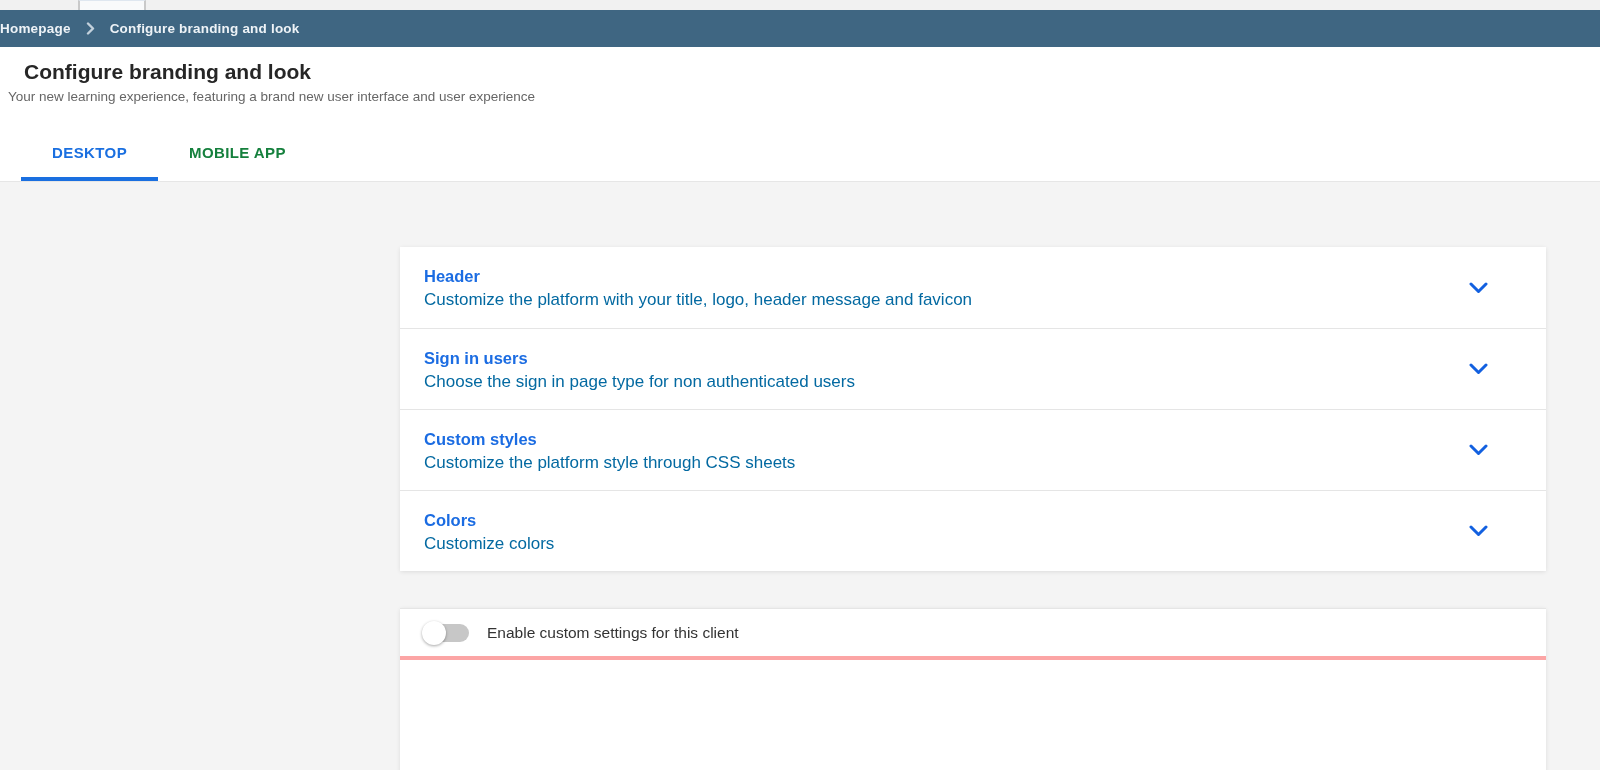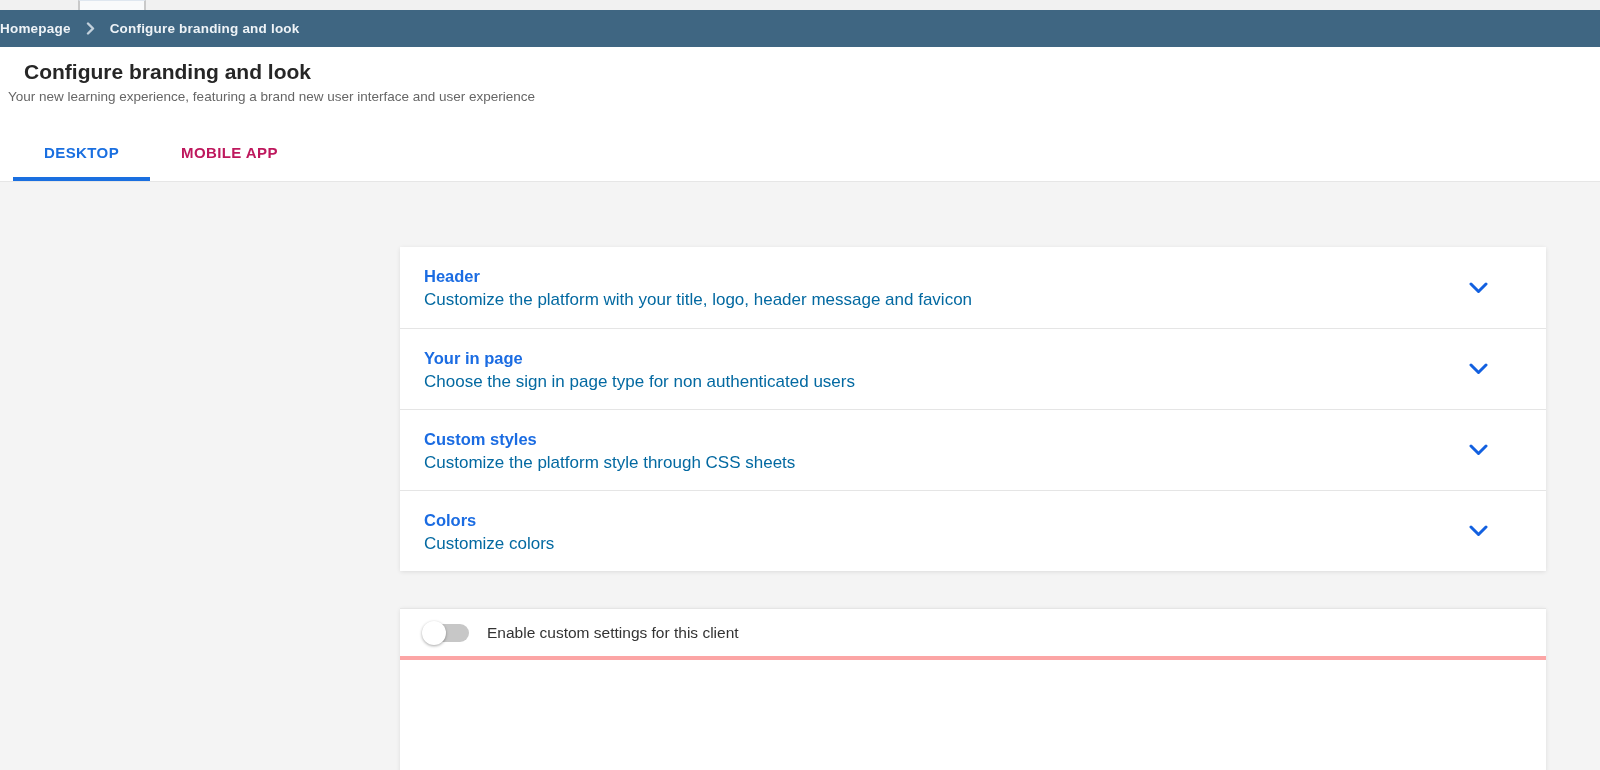--- a/index.html
+++ b/index.html
@@ -30,24 +30,24 @@
     cursor:pointer; white-space:nowrap;
   }
   .crumb-sep { display:inline-flex; margin:0 15px; align-items:center; }
 
   
   .page-header { position:absolute; top:47px; left:0; width:1600px; height:134px; background:#ffffff; }
   .page-title { position:absolute; left:24px; top:13px; font-size:21px; font-weight:bold; color:#262626; }
   .page-subtitle { position:absolute; left:8px; top:42px; font-size:13.5px; color:#666666; }
 
   
-  .tabs { position:absolute; top:128px; left:13px; display:flex; height:53px; }
+  .tabs { position:absolute; top:128px; left:21px; display:flex; height:53px; }
   .tab {
     height:53px; padding:0 31px; display:flex; align-items:center; justify-content:center;
-    font-size:15px; font-weight:bold; letter-spacing:.4px; color:#be185d; cursor:pointer;
+    font-size:15px; font-weight:bold; letter-spacing:.4px; color:#15803d; cursor:pointer;
     border-bottom:4px solid transparent;
   }
   .tab.active { color:#1a6fe0; border-bottom-color:#1a6fe0; }
 
   
   .content {
     position:absolute; top:181px; left:0; width:1600px; height:589px;
     background:#f4f4f4; border-top:1px solid #e6e6e6;
   }
   .card {
@@ -109,21 +109,21 @@
 
     <div class="section">
       <div class="sec-title">Header</div>
       <div class="sec-desc">Customize the platform with your title, logo, header message and favicon</div>
       <svg class="chev" viewBox="0 0 19 12">
           <polyline points="2,2 9.5,9.5 17,2" fill="none" stroke="#1260e0" stroke-width="3" stroke-linecap="round" stroke-linejoin="round"></polyline>
         </svg>
     </div>
 
     <div class="section">
-      <div class="sec-title">Your in page</div>
+      <div class="sec-title">Sign in users</div>
       <div class="sec-desc">Choose the sign in page type for non authenticated users</div>
       <svg class="chev" viewBox="0 0 19 12">
           <polyline points="2,2 9.5,9.5 17,2" fill="none" stroke="#1260e0" stroke-width="3" stroke-linecap="round" stroke-linejoin="round"></polyline>
         </svg>
     </div>
 
     <div class="section">
       <div class="sec-title">Custom styles</div>
       <div class="sec-desc">Customize the platform style through CSS sheets</div>
       <svg class="chev" viewBox="0 0 19 12">

